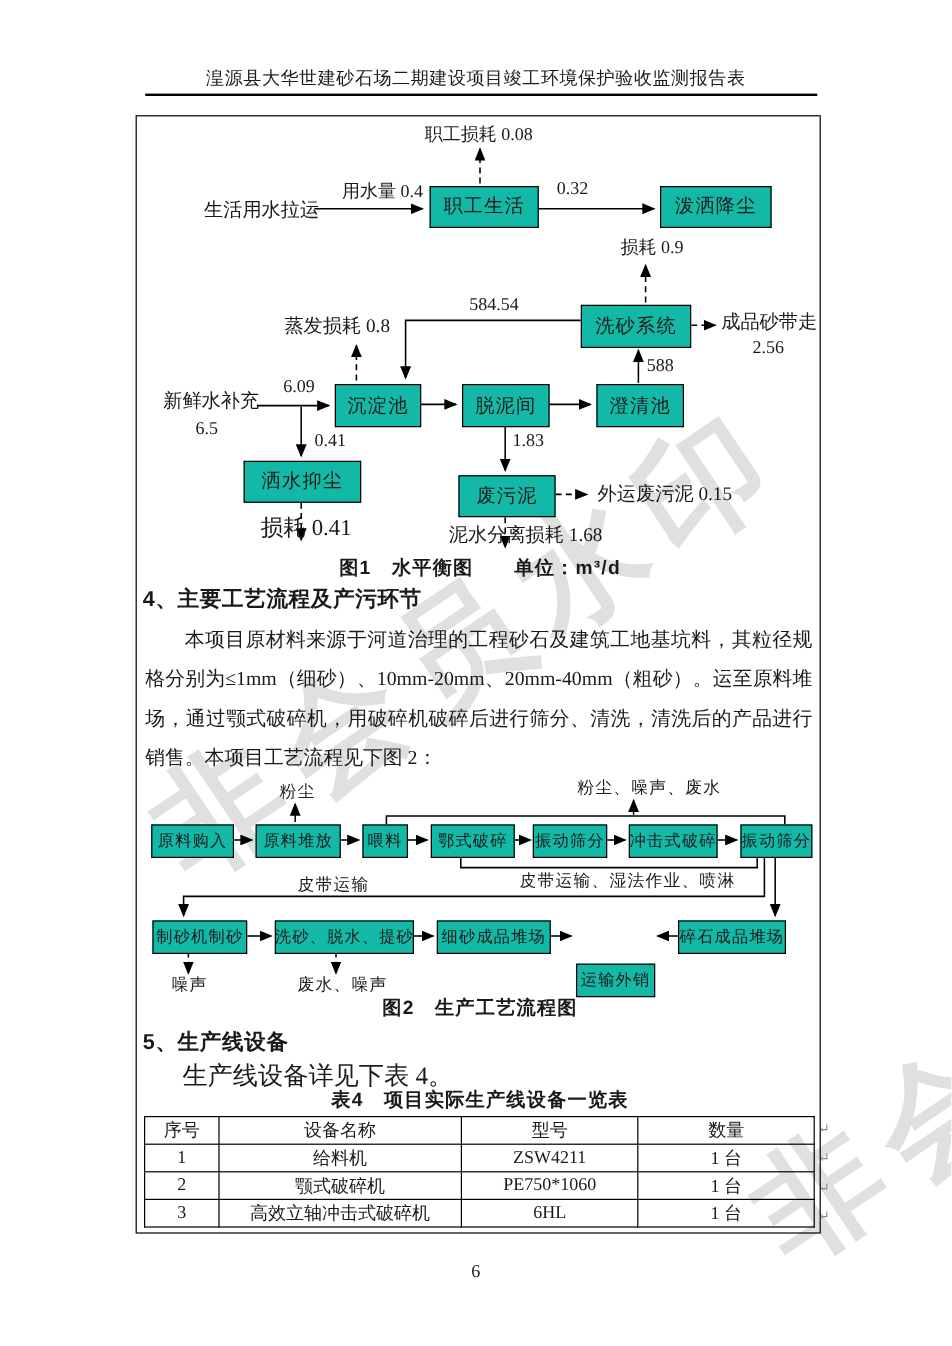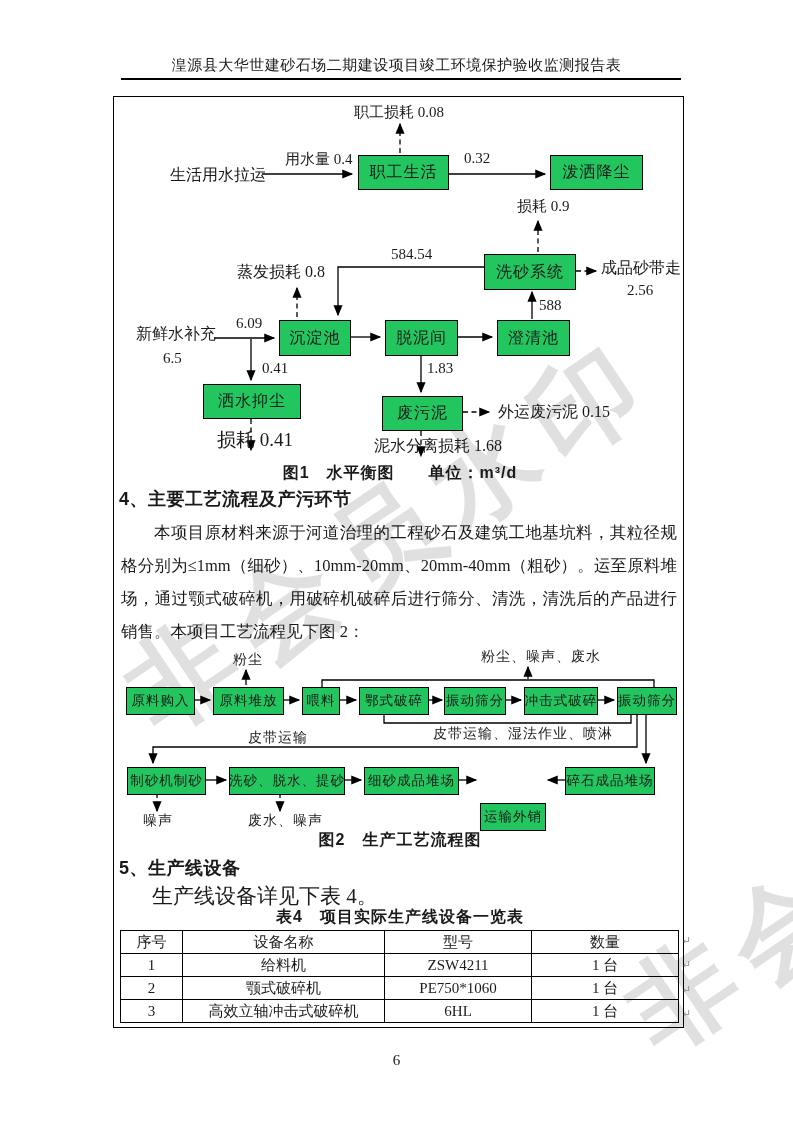--- a/index.html
+++ b/index.html
@@ -10,21 +10,21 @@
   .hdr-rule{top:78px;left:121px;width:560px;height:0;border-top:2px solid #000;}
   .outer-box{left:113px;top:96px;width:569px;height:930px;border:1.6px solid #000;}
   .page-num{top:1052px;left:0;width:793px;text-align:center;font-size:15px;}
 
   
   .wm{position:absolute;font-family:"Liberation Sans","DejaVu Sans",sans-serif;font-weight:bold;
       font-size:105px;color:rgba(0,0,0,0.12);letter-spacing:16px;white-space:nowrap;
       transform:rotate(-34deg);transform-origin:left center;pointer-events:none;z-index:0;}
 
   
-  .fbox{position:absolute;border:1.5px solid #000;background:#22c55e;display:flex;align-items:center;
+  .fbox{position:absolute;border:1.5px solid #000;background:#14b8a6;display:flex;align-items:center;
         justify-content:center;white-space:nowrap;z-index:2;}
   .f1{font-size:16px;letter-spacing:1px;}
   .f2{font-size:13.5px;letter-spacing:1px;}
   .flbl{position:absolute;font-size:15px;white-space:nowrap;z-index:2;}
   .flbl2{position:absolute;font-size:14px;letter-spacing:1px;white-space:nowrap;z-index:2;}
   .ctr{transform:translateX(-50%);}
 
   .figcap{position:absolute;transform:translateX(-50%);font-family:"Liberation Sans","DejaVu Sans",sans-serif;
           font-weight:bold;font-size:16px;letter-spacing:1px;white-space:nowrap;z-index:2;}
   .sec-title{position:absolute;font-family:"Liberation Sans","DejaVu Sans",sans-serif;font-weight:bold;

